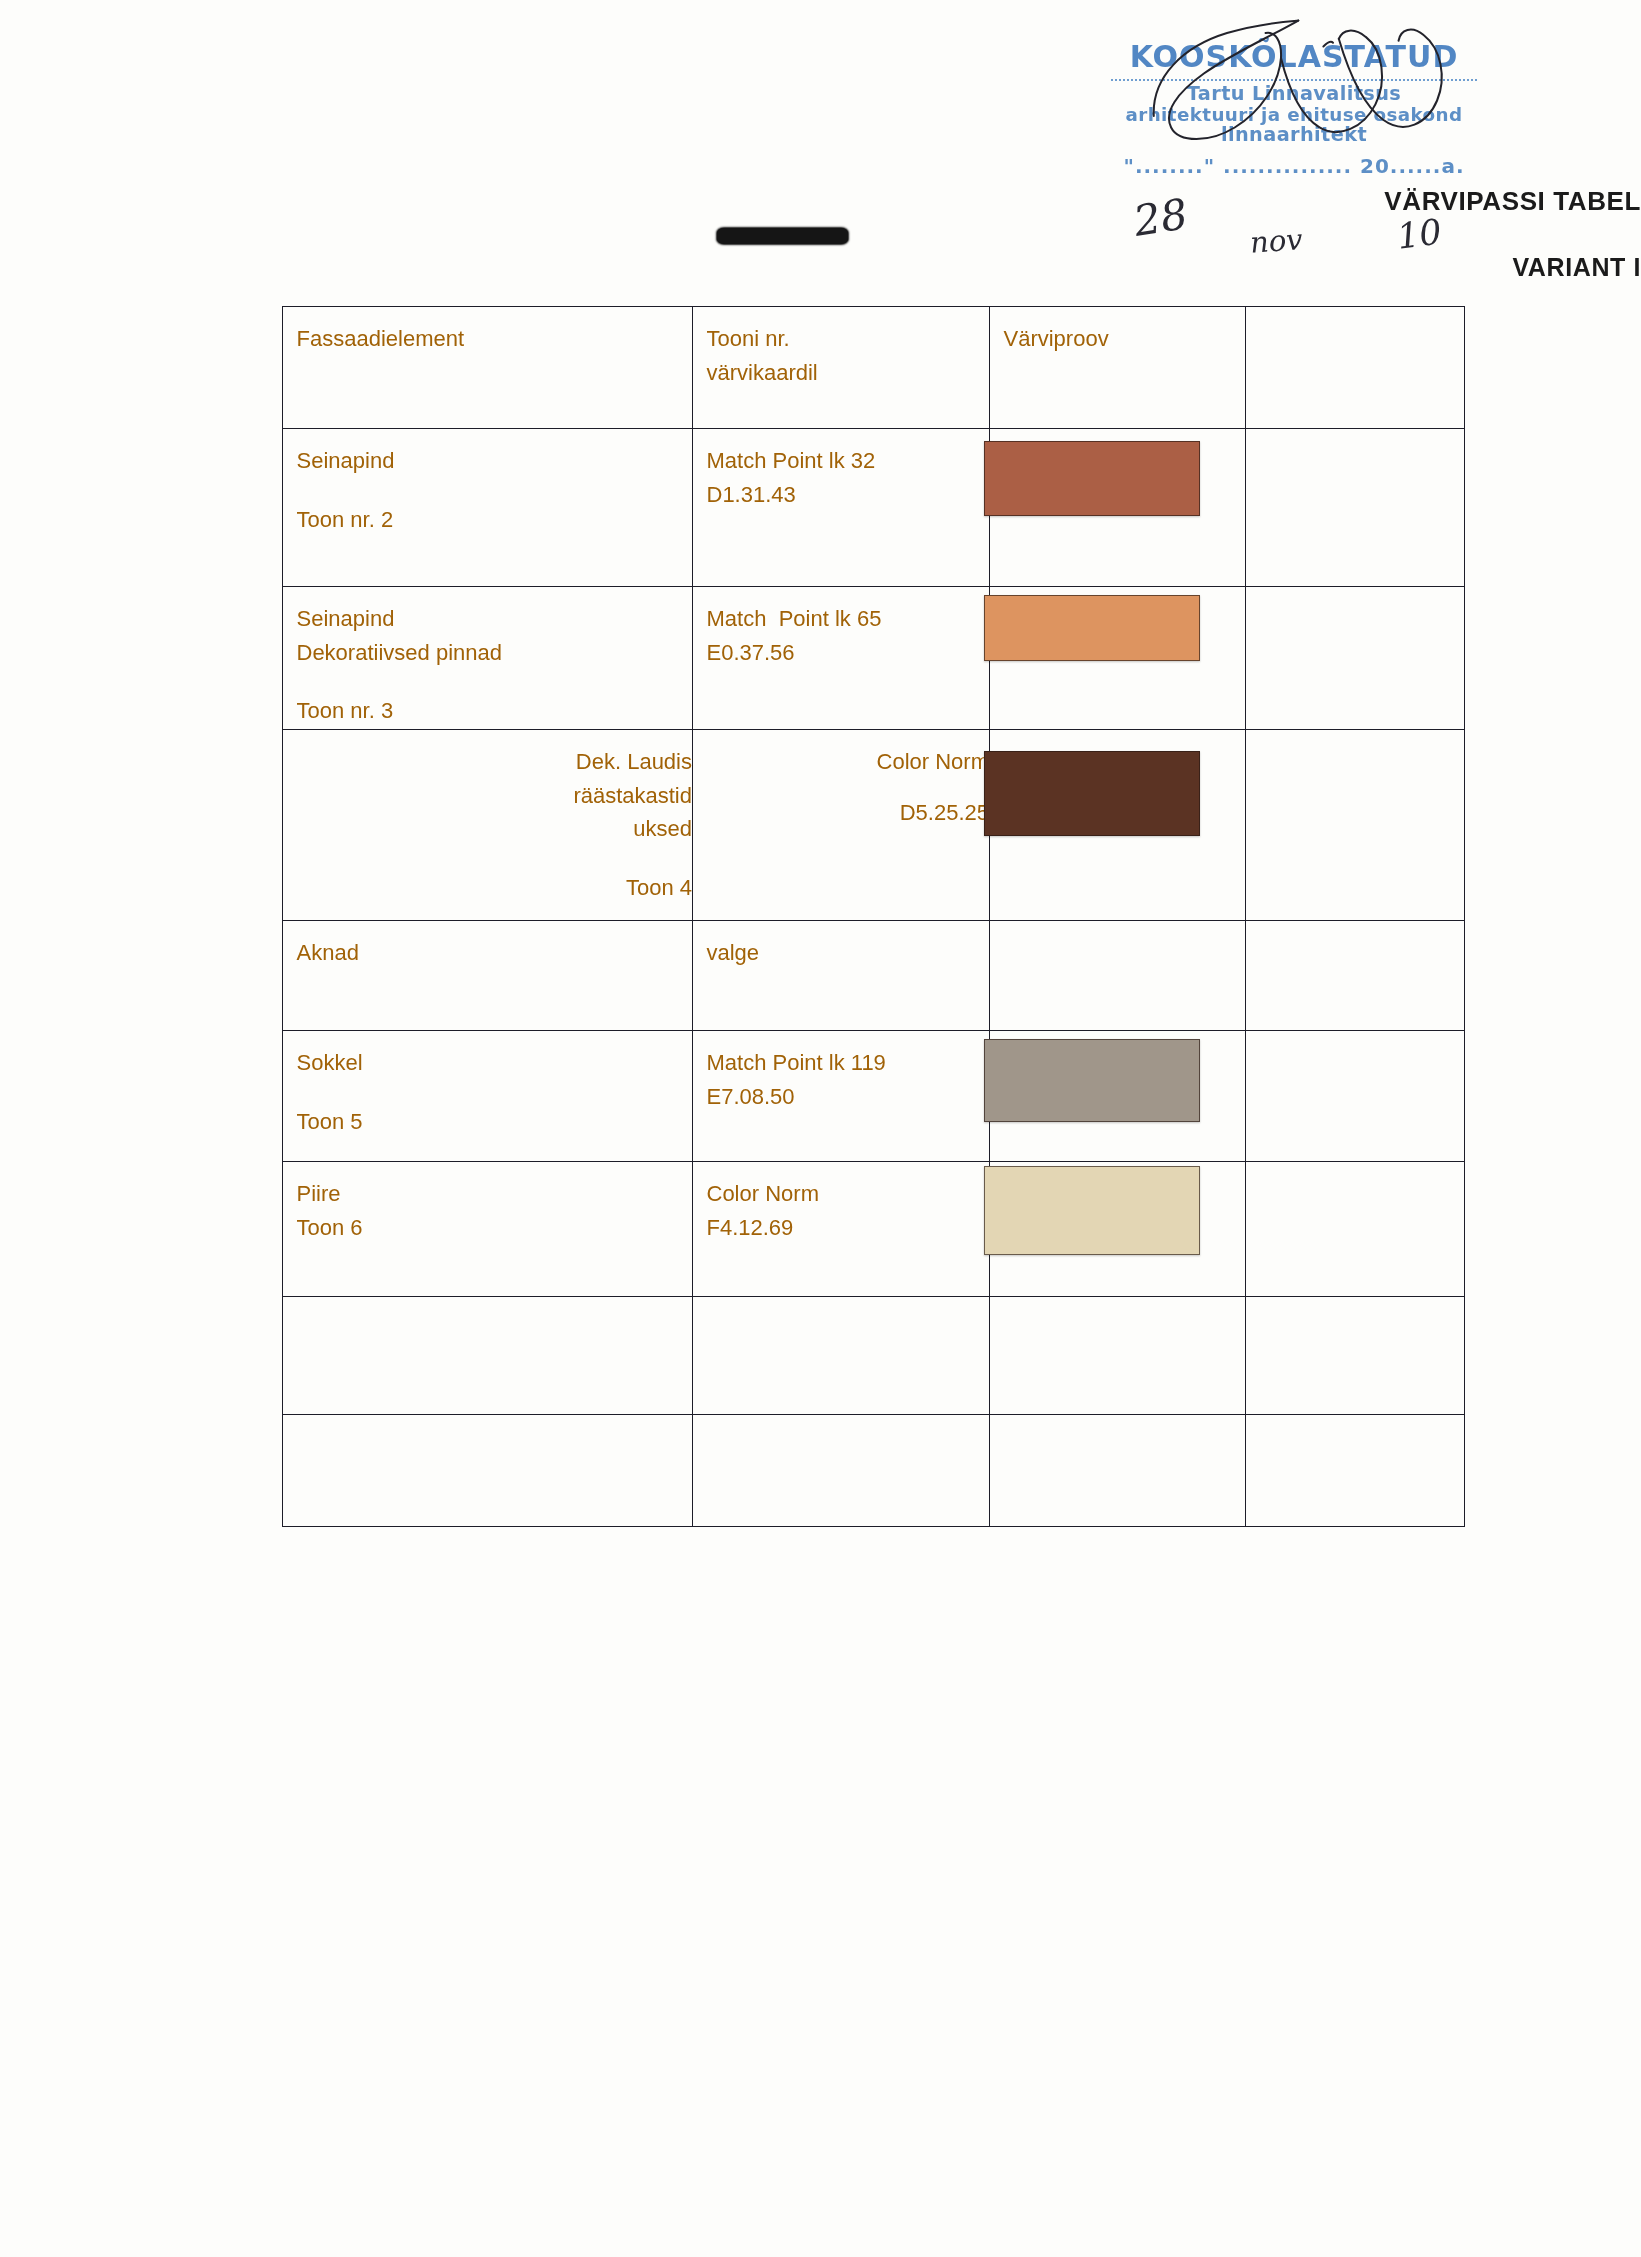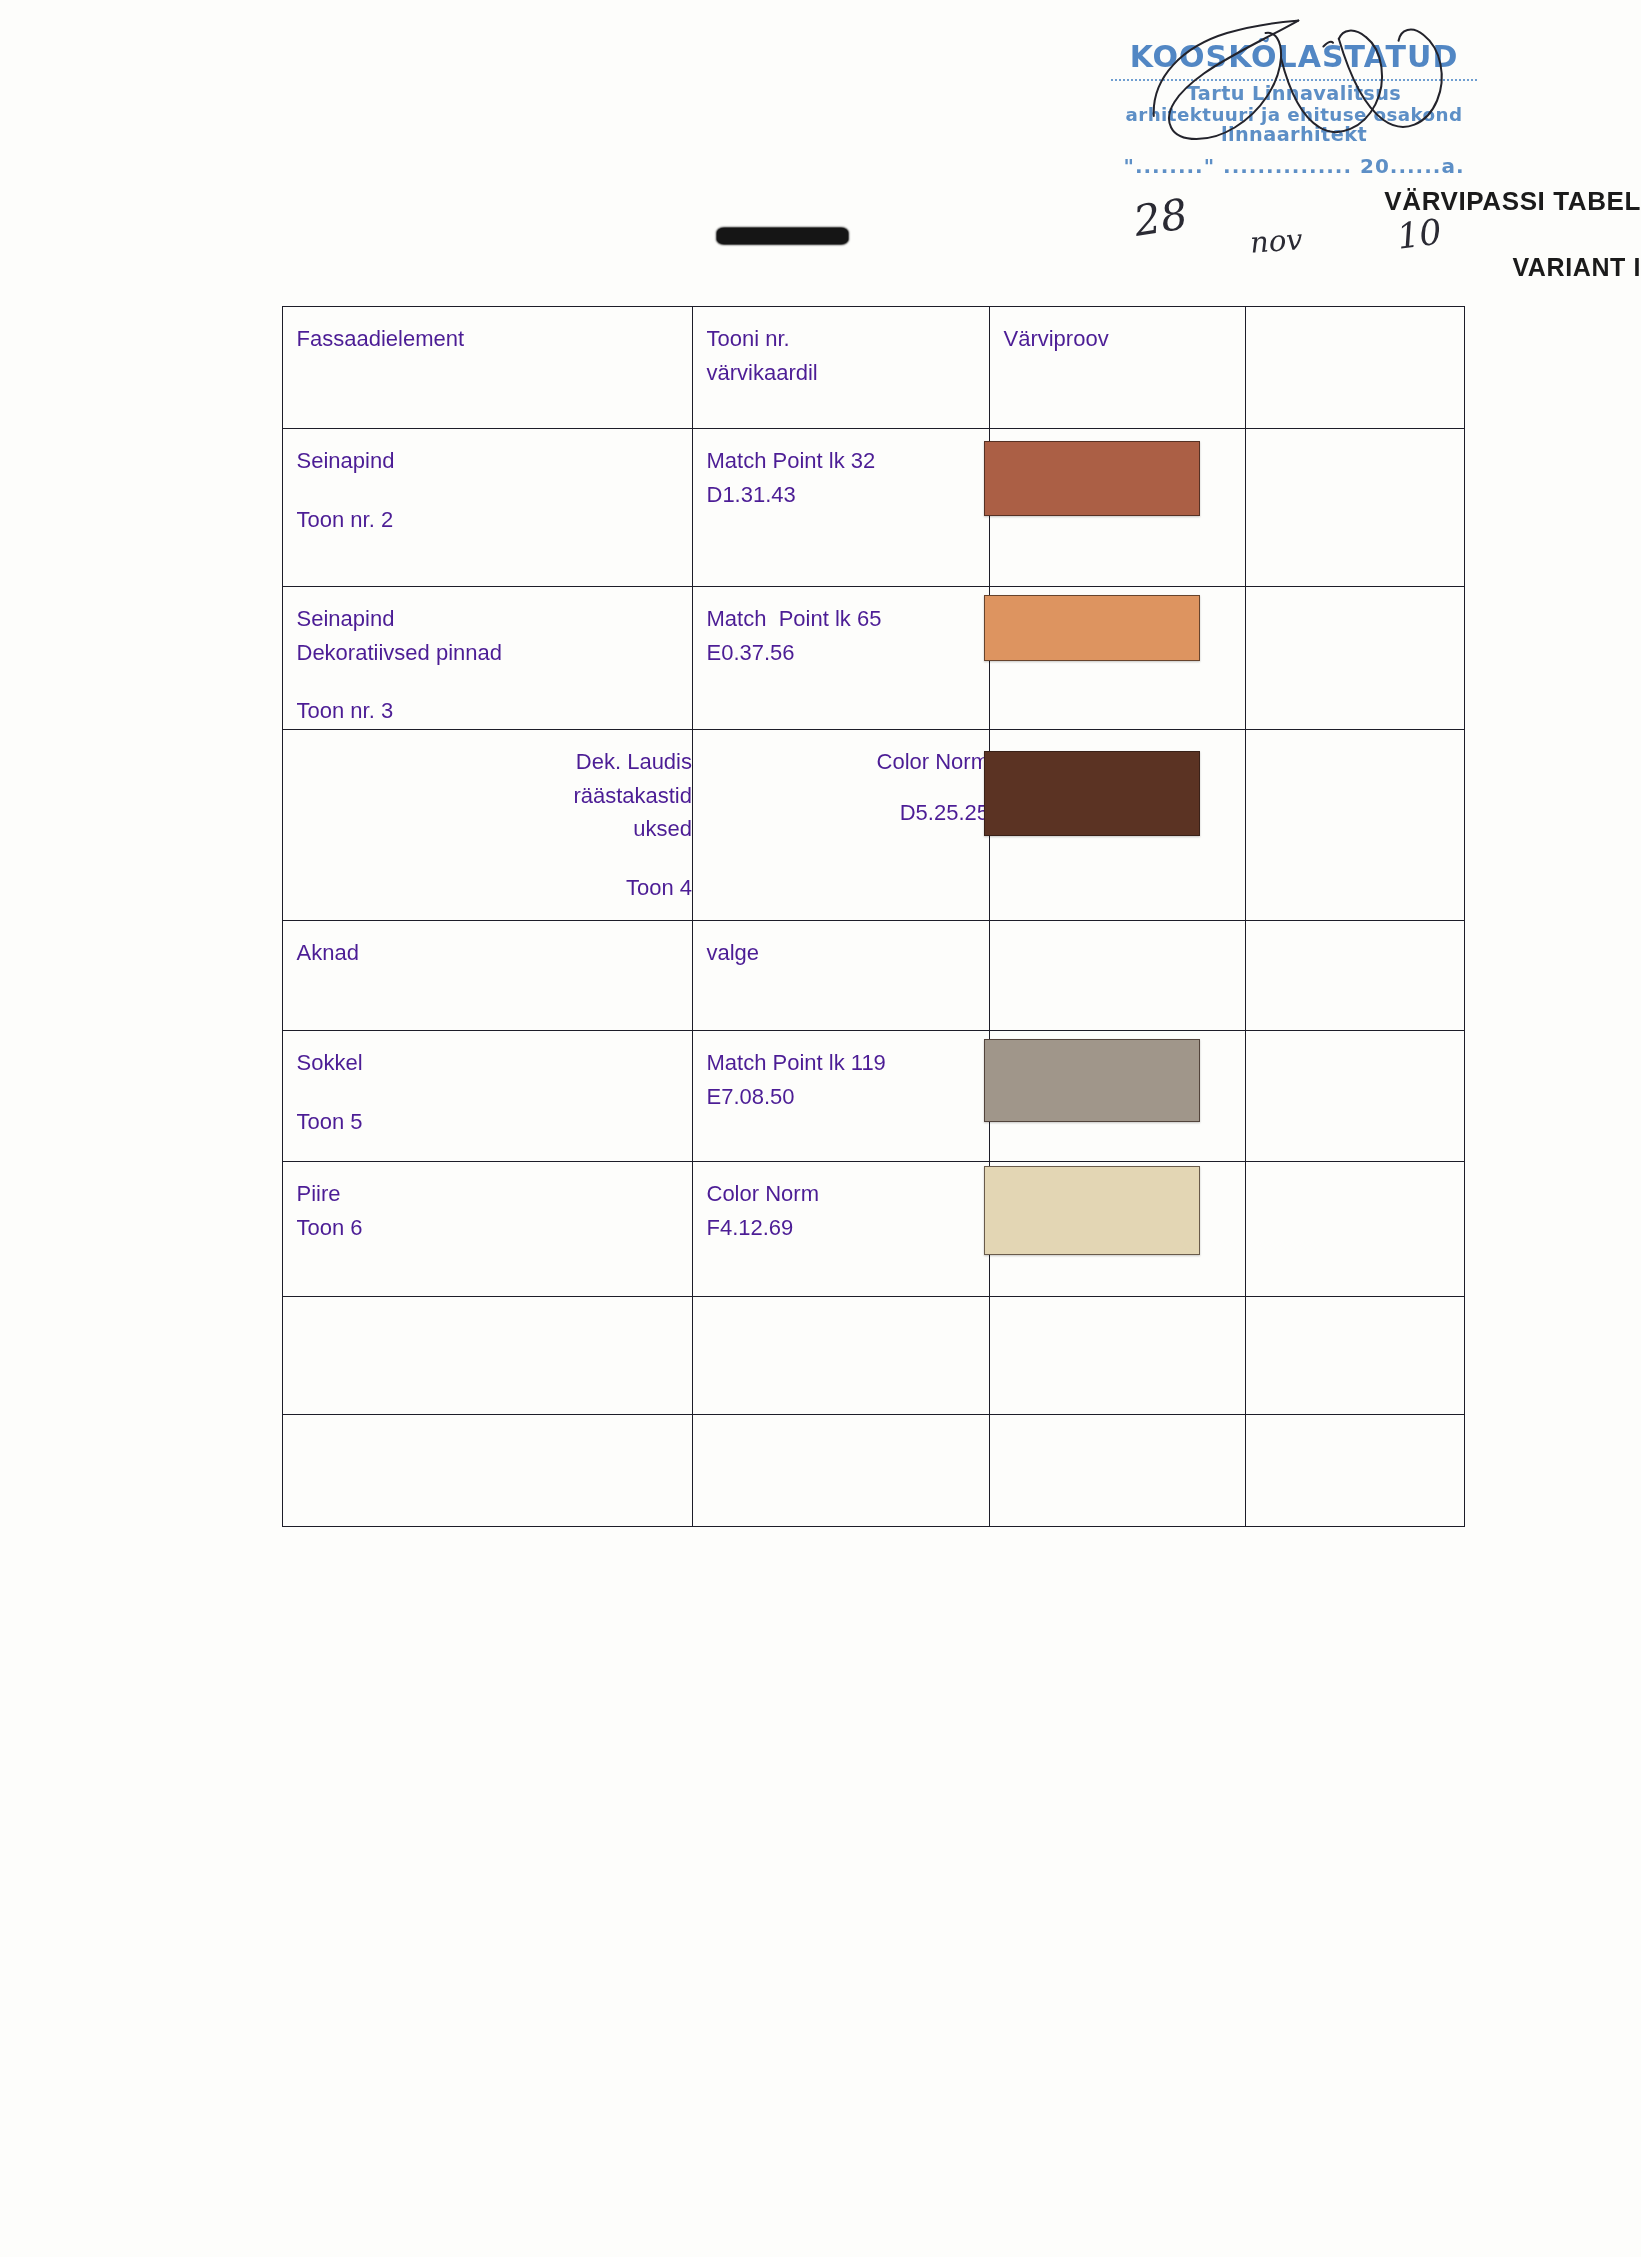--- a/index.html
+++ b/index.html
@@ -119,21 +119,21 @@
     width: 1183px;
     border-collapse: collapse;
     table-layout: fixed;
   }
   table.vtable td {
     border: 1.9px solid #1d1d28;
     vertical-align: top;
     padding: 15.4px 0 0 13.5px;
     font-size: 22px;
     line-height: 1.52;
-    color: #4c1d95;
+    color: #a16207;
   }
   col.c1 { width: 410px; }
   col.c2 { width: 297px; }
   col.c3 { width: 256px; }
   col.c4 { width: 219px; }
 
   .cell-line { white-space: pre; }
   .cell-gap { height: 25px; }
 
   

